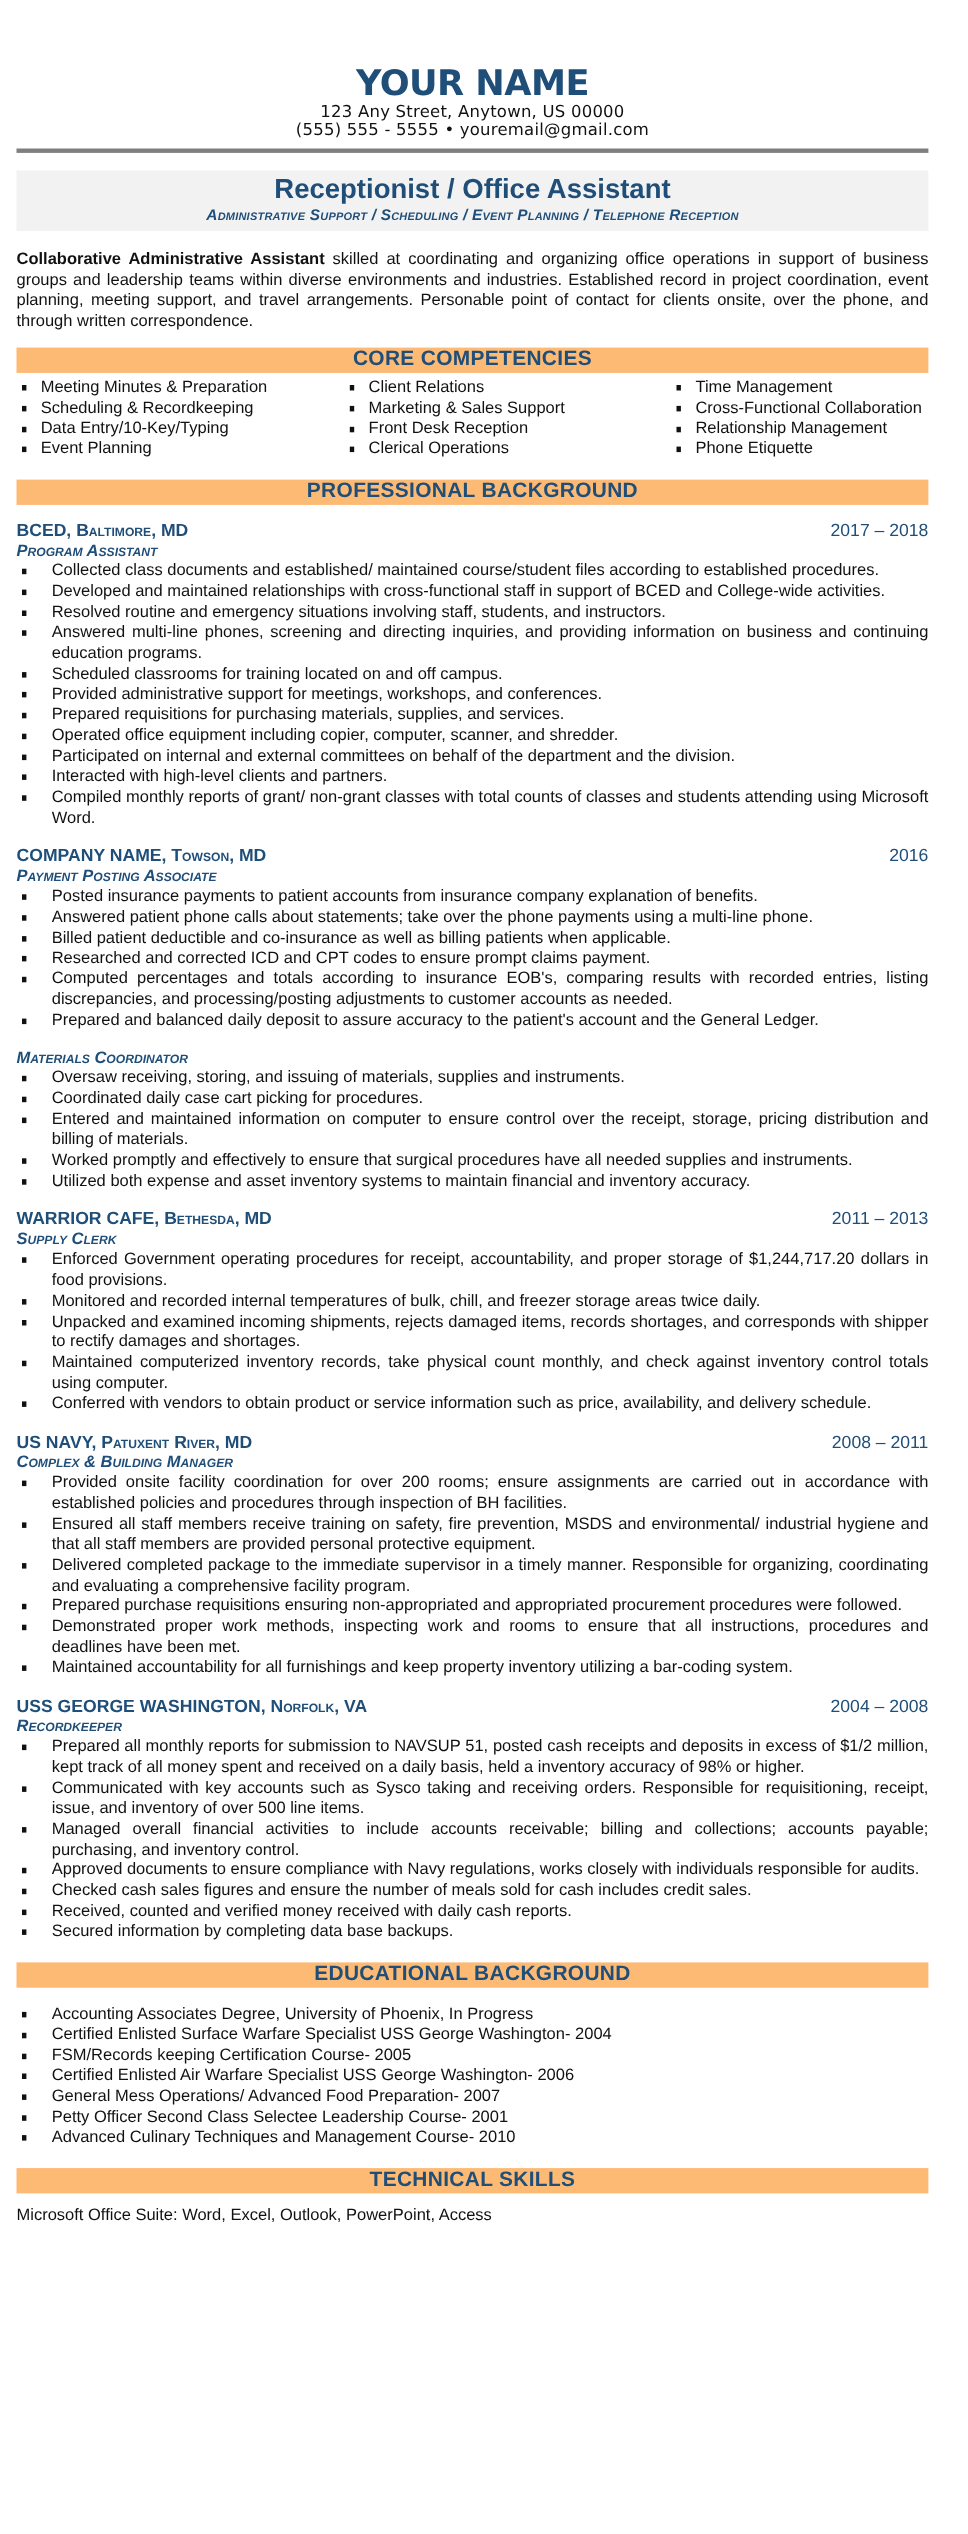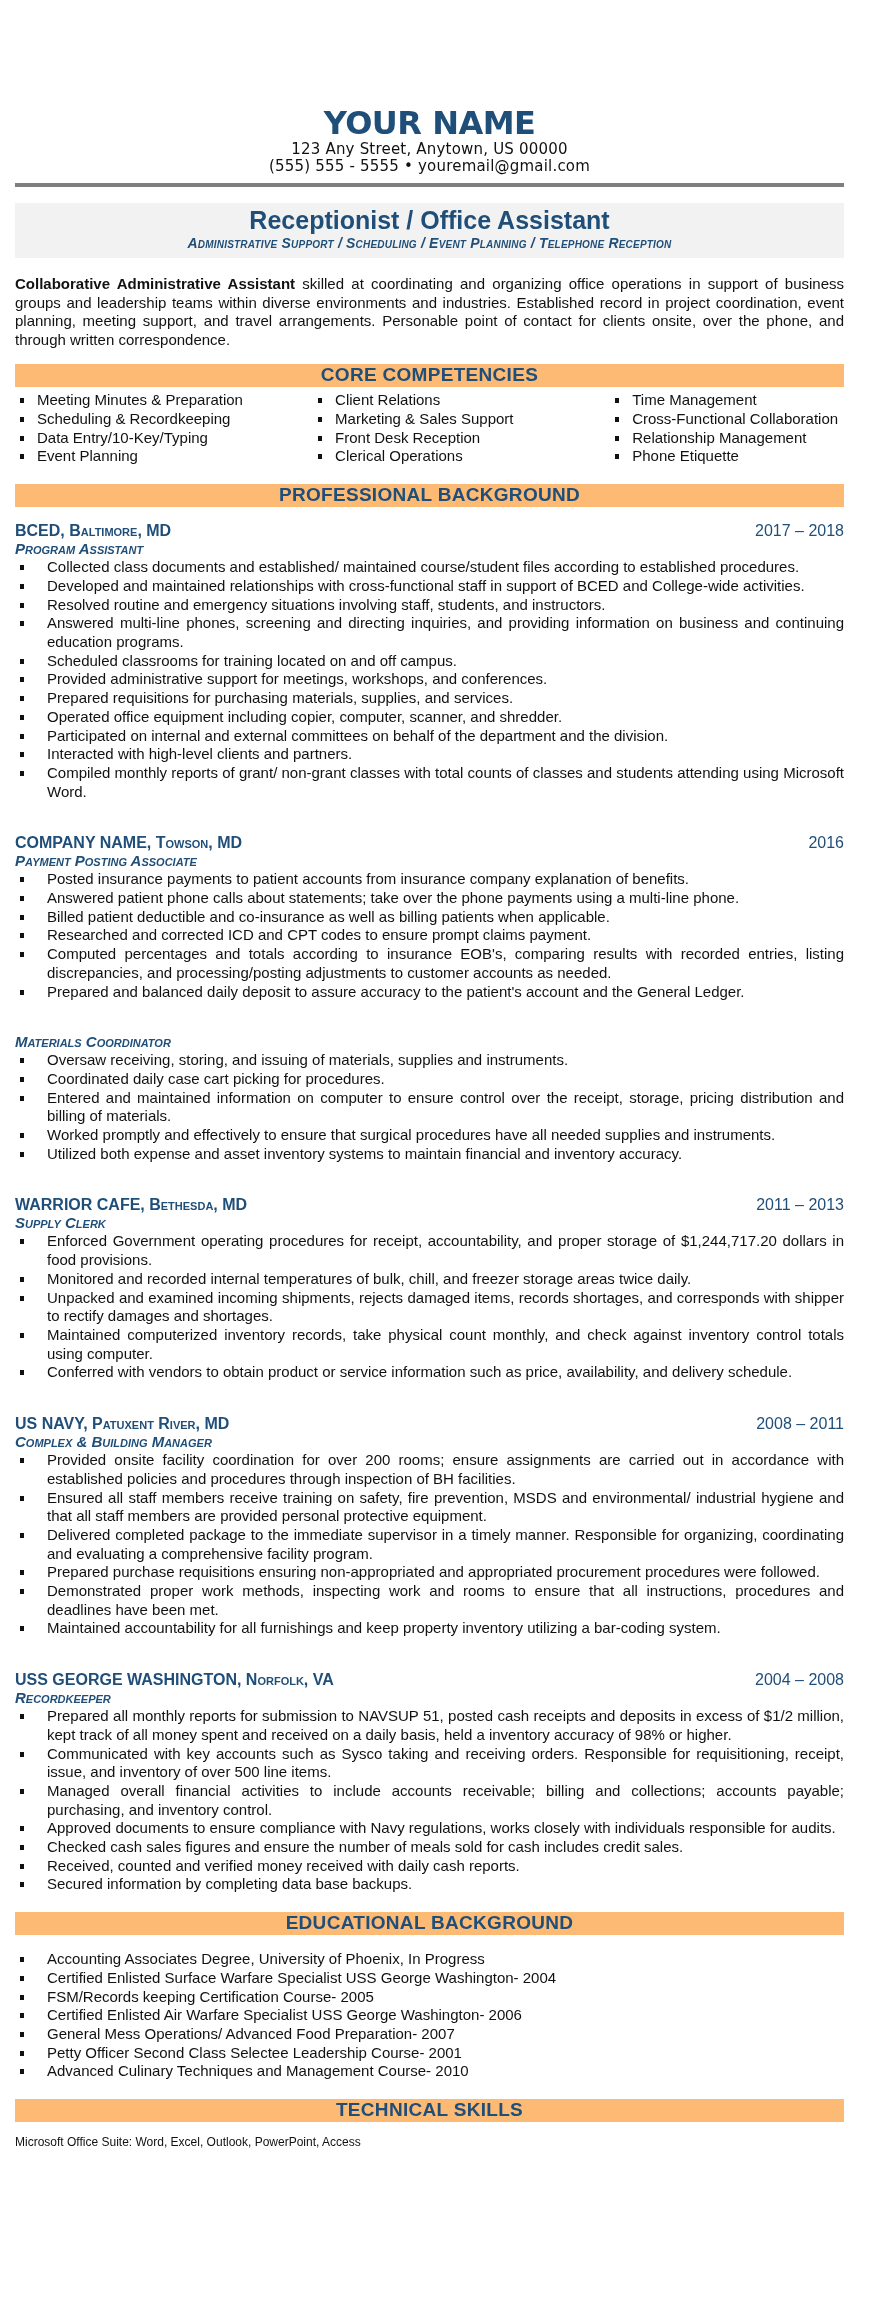--- a/index.html
+++ b/index.html
@@ -17,21 +17,20 @@
     }
     .page {
       position: absolute;
       left: 15px;
       top: 0;
       width: 829px;
     }
     .header {
       text-align: center;
       padding-top: 57px;
-      margin-top: 48px;
     }
     .name {
       font-family: "DejaVu Sans", sans-serif;
       font-weight: bold;
       color: #1f4e79;
       font-size: 32px;
       line-height: 36px;
       letter-spacing: -0.5px;
       margin: 0;
     }
@@ -107,21 +106,21 @@
       left: 5px;
       top: 7px;
       width: 4px;
       height: 5px;
       background: #111;
     }
     .comp-col.c1 { width: 306px; }
     .comp-col.c2 { width: 305px; }
     .comp-col.c3 { width: 240px; }
     .job {
-      margin-top: 32px;
+      margin-top: 16px;
     }
     .job:first-of-type { margin-top: 14px; }
     .job-head {
       display: flex;
       justify-content: space-between;
       color: #1f4e79;
       font-size: 16px;
       line-height: 19px;
     }
     .employer {
@@ -151,21 +150,21 @@
     }
     .bullets li {
       position: relative;
       padding-left: 32px;
       text-align: justify;
     }
     .gap-band { margin-top: 18px; }
     .edu-list { margin-top: 15px; }
     .tech {
       margin-top: 11px;
-      font-size: 12px;
+      font-size: 15px;
       line-height: 18.7px;
     }
   </style>
 </head>
 <body>
 
 <div class="page">
 
   <div class="header">
     <h1 class="name">YOUR NAME</h1>

